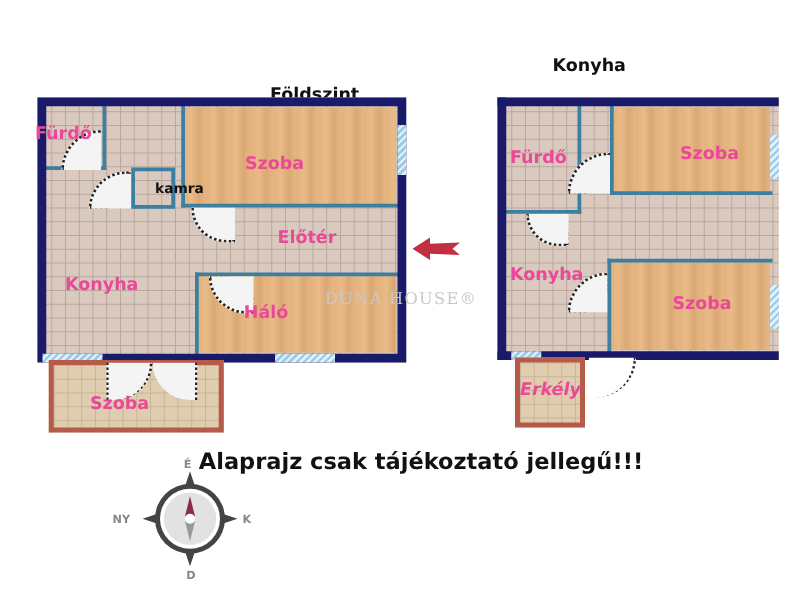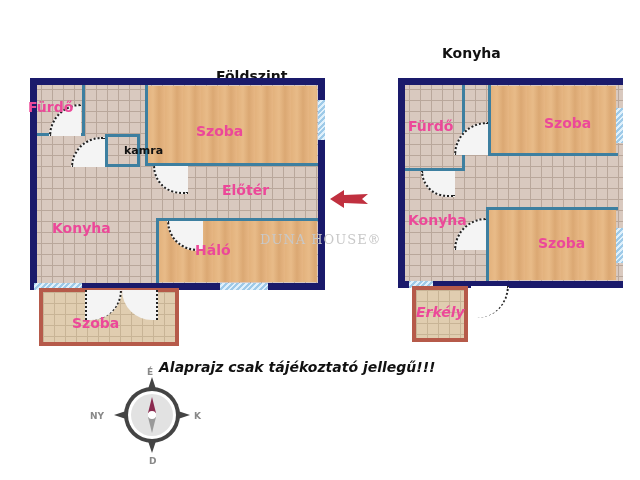--- a/index.html
+++ b/index.html
@@ -16,21 +16,21 @@
   .iwall { border:3px solid #3d7fa0; box-sizing:border-box; }
   .room-label { font-weight:bold; font-size:14px; color:#ec4899; white-space:nowrap; }
   .small-label { font-weight:bold; font-size:11px; color:#111; }
   .door { border:2px dotted #222; border-right:none; border-bottom:none; background:#f4f4f4; box-sizing:border-box; }
   .window { background:repeating-linear-gradient(135deg,#9ecae8 0 2px,#dff0fb 2px 4px); }
   .terrace { border:4px solid #b65a4a; box-sizing:border-box; background-color:#e0cdb0;
     background-image:
       linear-gradient(#c8b496 1px, transparent 1px),
       linear-gradient(90deg, #c8b496 1px, transparent 1px);
     background-size:11px 11px; }
-  .notice { font-weight:bold; font-size:14px; color:#111;font-style:italic; }
+  .notice { font-weight:bold; font-size:18px; color:#111; }
   .compass-letter { font-weight:bold; font-size:9px; color:#888; }
   .watermark { font-family:"DejaVu Serif", serif; font-size:13px; color:#c8c8c8; letter-spacing:1px; }
 </style>
 </head>
 <body>
 
 <div class="abs title" style="left:216px; top:68px;">Földszint</div>
 
 <div class="abs" style="left:30px; top:78px; width:295px; height:212px;">
   <div class="abs tile" style="left:0; top:0; width:295px; height:212px;"></div>

